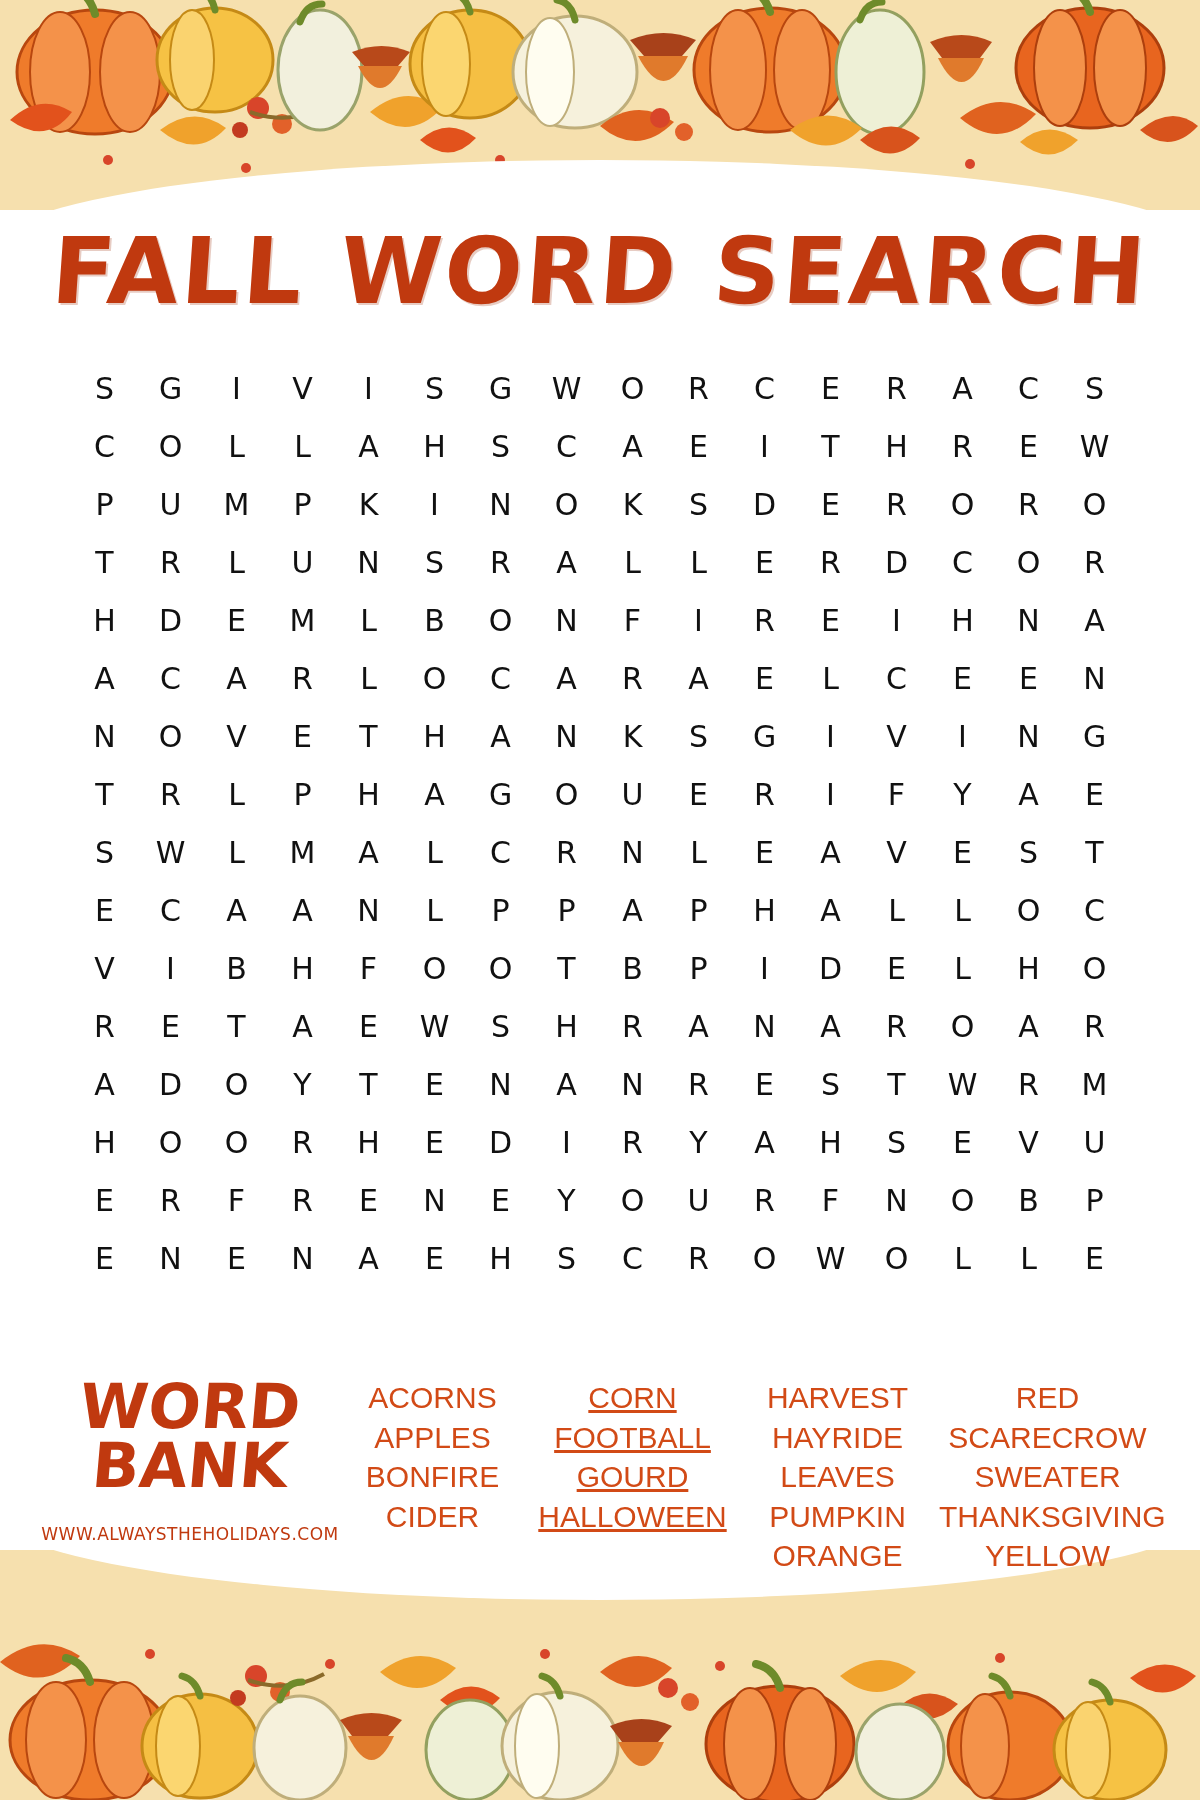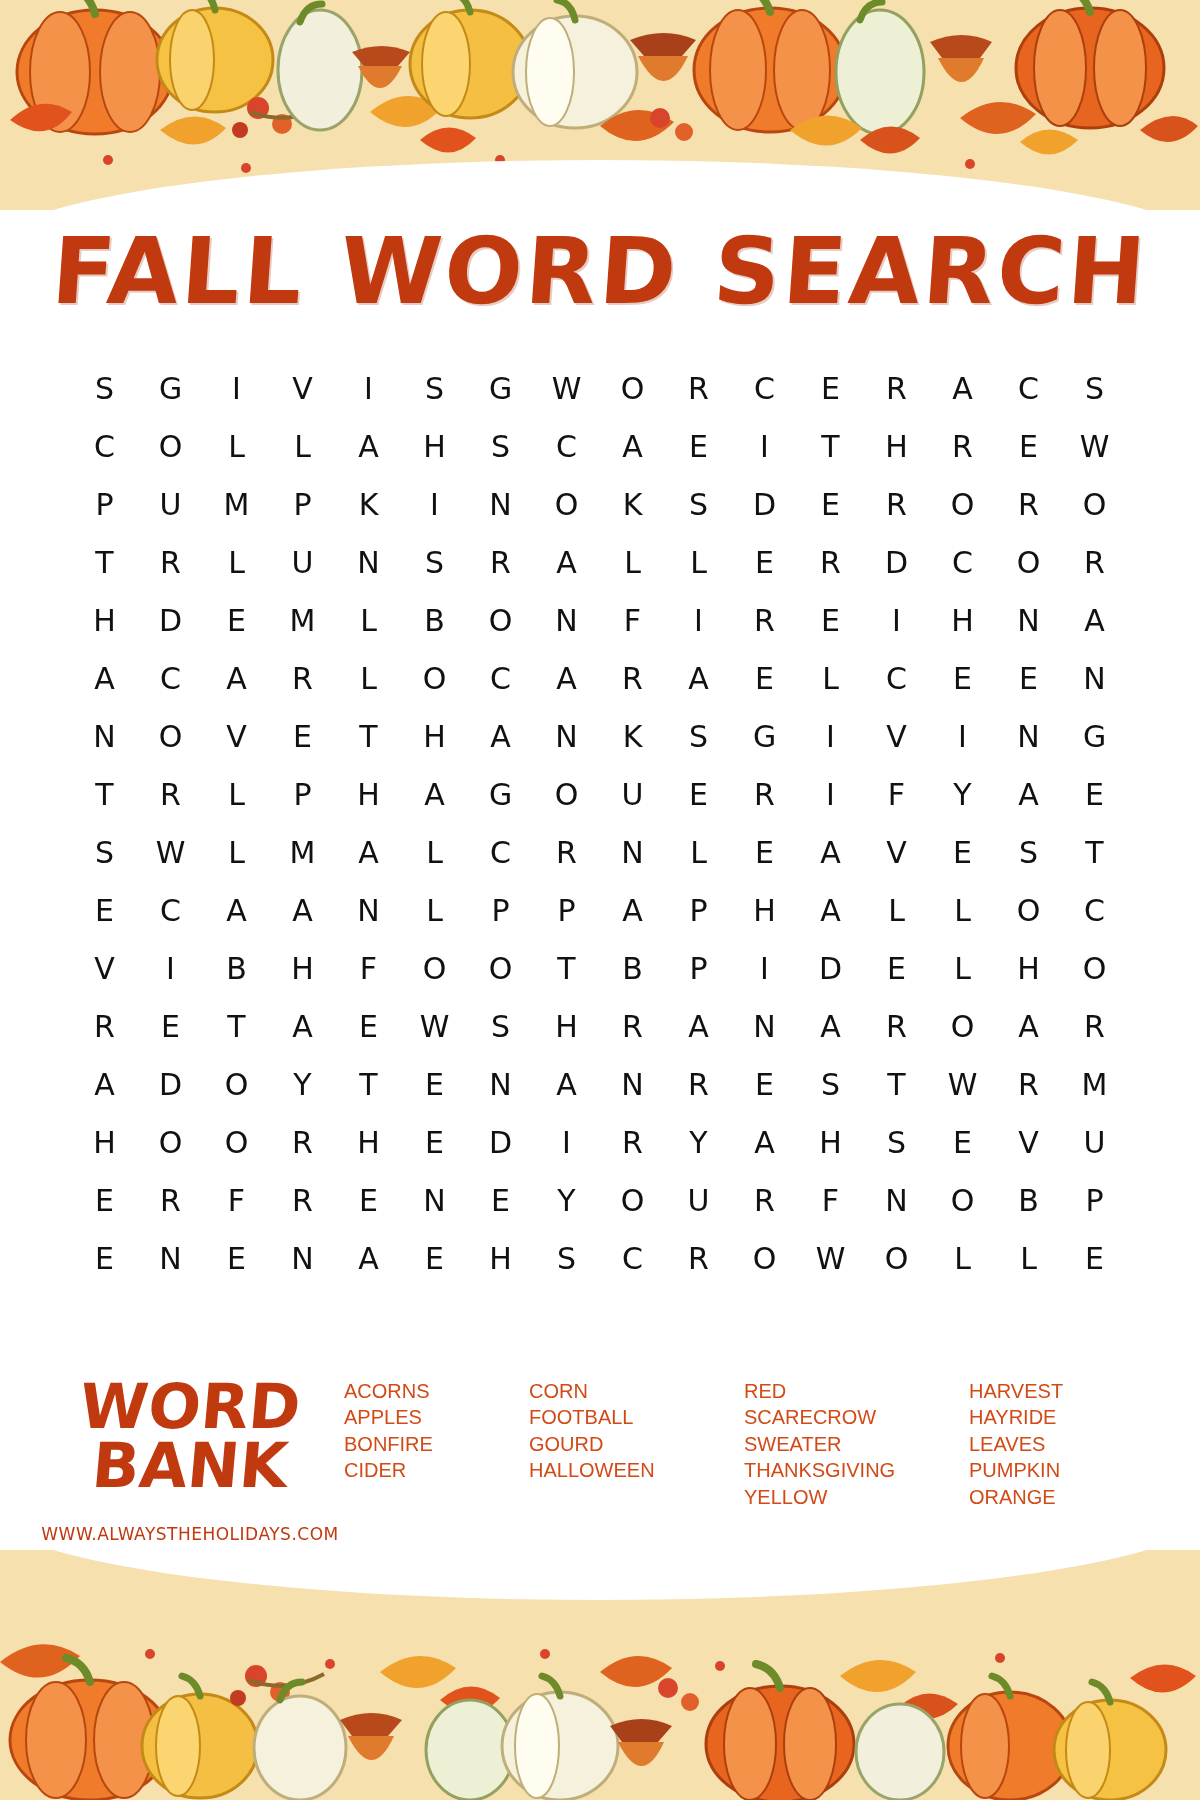--- a/index.html
+++ b/index.html
@@ -96,31 +96,31 @@
   }
   .wb-url {
     margin-top: 28px;
     font-family: "DejaVu Sans", sans-serif;
     font-size: 17px;
     letter-spacing: 0.5px;
     color: #c0390f;
     text-transform: uppercase;
   }
   .wb-col {
-    text-align: left;
+    text-align: center;
     font-family: "Liberation Sans", sans-serif;
-    font-size: 20px;
+    font-size: 30px;
     line-height: 1.32;
     color: #d24a16;
     text-transform: uppercase;
     padding: 0 4px;
   }
   .wb-col div { white-space: nowrap; }
   .wb-col-1 { width: 185px; }
-  .wb-col-2 { width: 215px; }
+  .wb-col-2 { width: 215px; text-decoration: underline; }
   .wb-col-3 { width: 195px; }
   .wb-col-4 { width: 225px; }
 </style>
 </head>
 <body>
 
 <div class="page">
 
   <div class="border-band border-top">
     <svg class="leafsvg" width="1200" height="210" viewBox="0 0 1200 210">
@@ -473,33 +473,33 @@
       <div>APPLES</div>
       <div>BONFIRE</div>
       <div>CIDER</div>
     </div>
     <div class="wb-col wb-col-2">
       <div>CORN</div>
       <div>FOOTBALL</div>
       <div>GOURD</div>
       <div>HALLOWEEN</div>
     </div>
+    <div class="wb-col wb-col-3">
+      <div>HARVEST</div>
+      <div>HAYRIDE</div>
+      <div>LEAVES</div>
+      <div>PUMPKIN</div>
+      <div>ORANGE</div>
+    </div>
     <div class="wb-col wb-col-4">
       <div>RED</div>
       <div>SCARECROW</div>
       <div>SWEATER</div>
       <div>THANKSGIVING</div>
       <div>YELLOW</div>
-    </div>
-    <div class="wb-col wb-col-3">
-      <div>HARVEST</div>
-      <div>HAYRIDE</div>
-      <div>LEAVES</div>
-      <div>PUMPKIN</div>
-      <div>ORANGE</div>
     </div>
   </div>
 
   <div class="border-band border-bottom">
     <div class="wave wave-bottom"></div>
     <svg class="leafsvg" width="1200" height="250" viewBox="0 0 1200 250">
       <g>
 
         <path d="M0 112 q40 -32 80 -6 q-38 40 -80 6z" fill="#e0621f"></path>
         <path d="M60 150 q34 -28 66 -4 q-32 32 -66 4z" fill="#f0a22c"></path>

